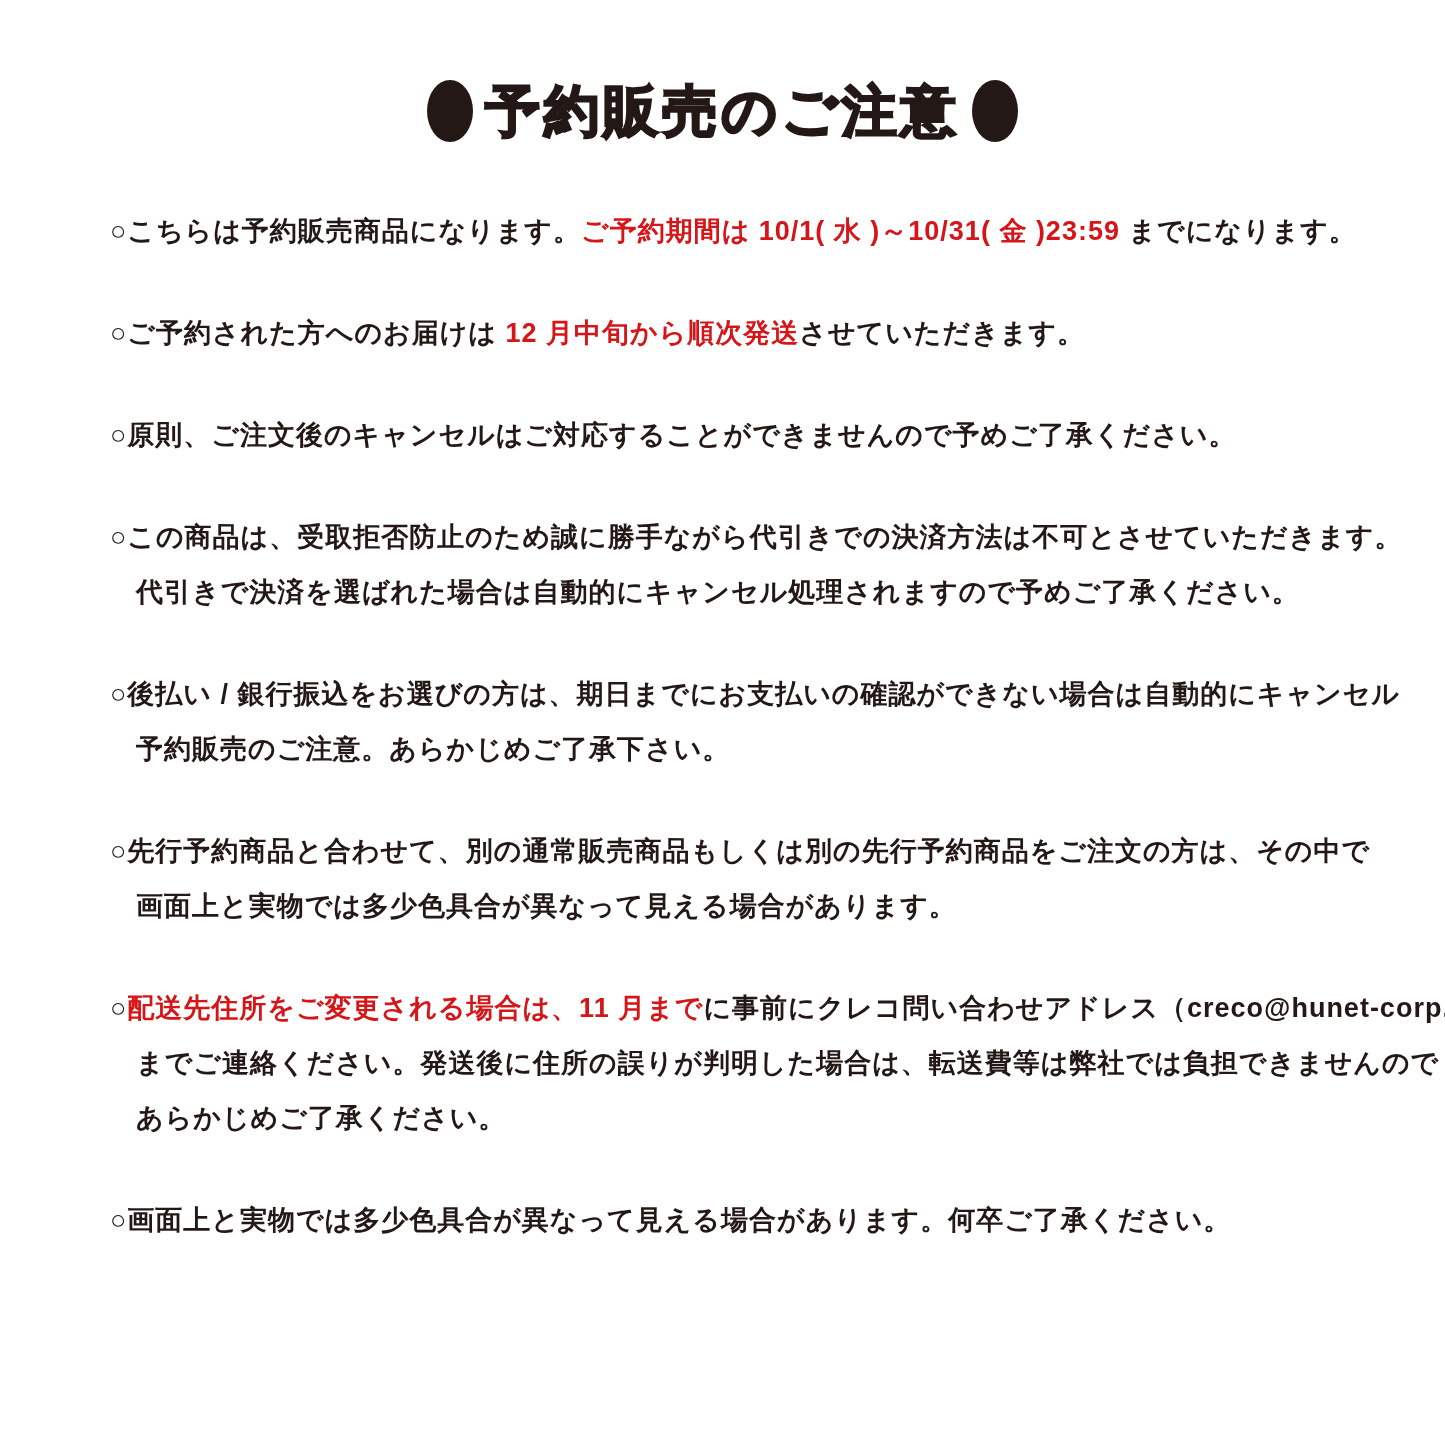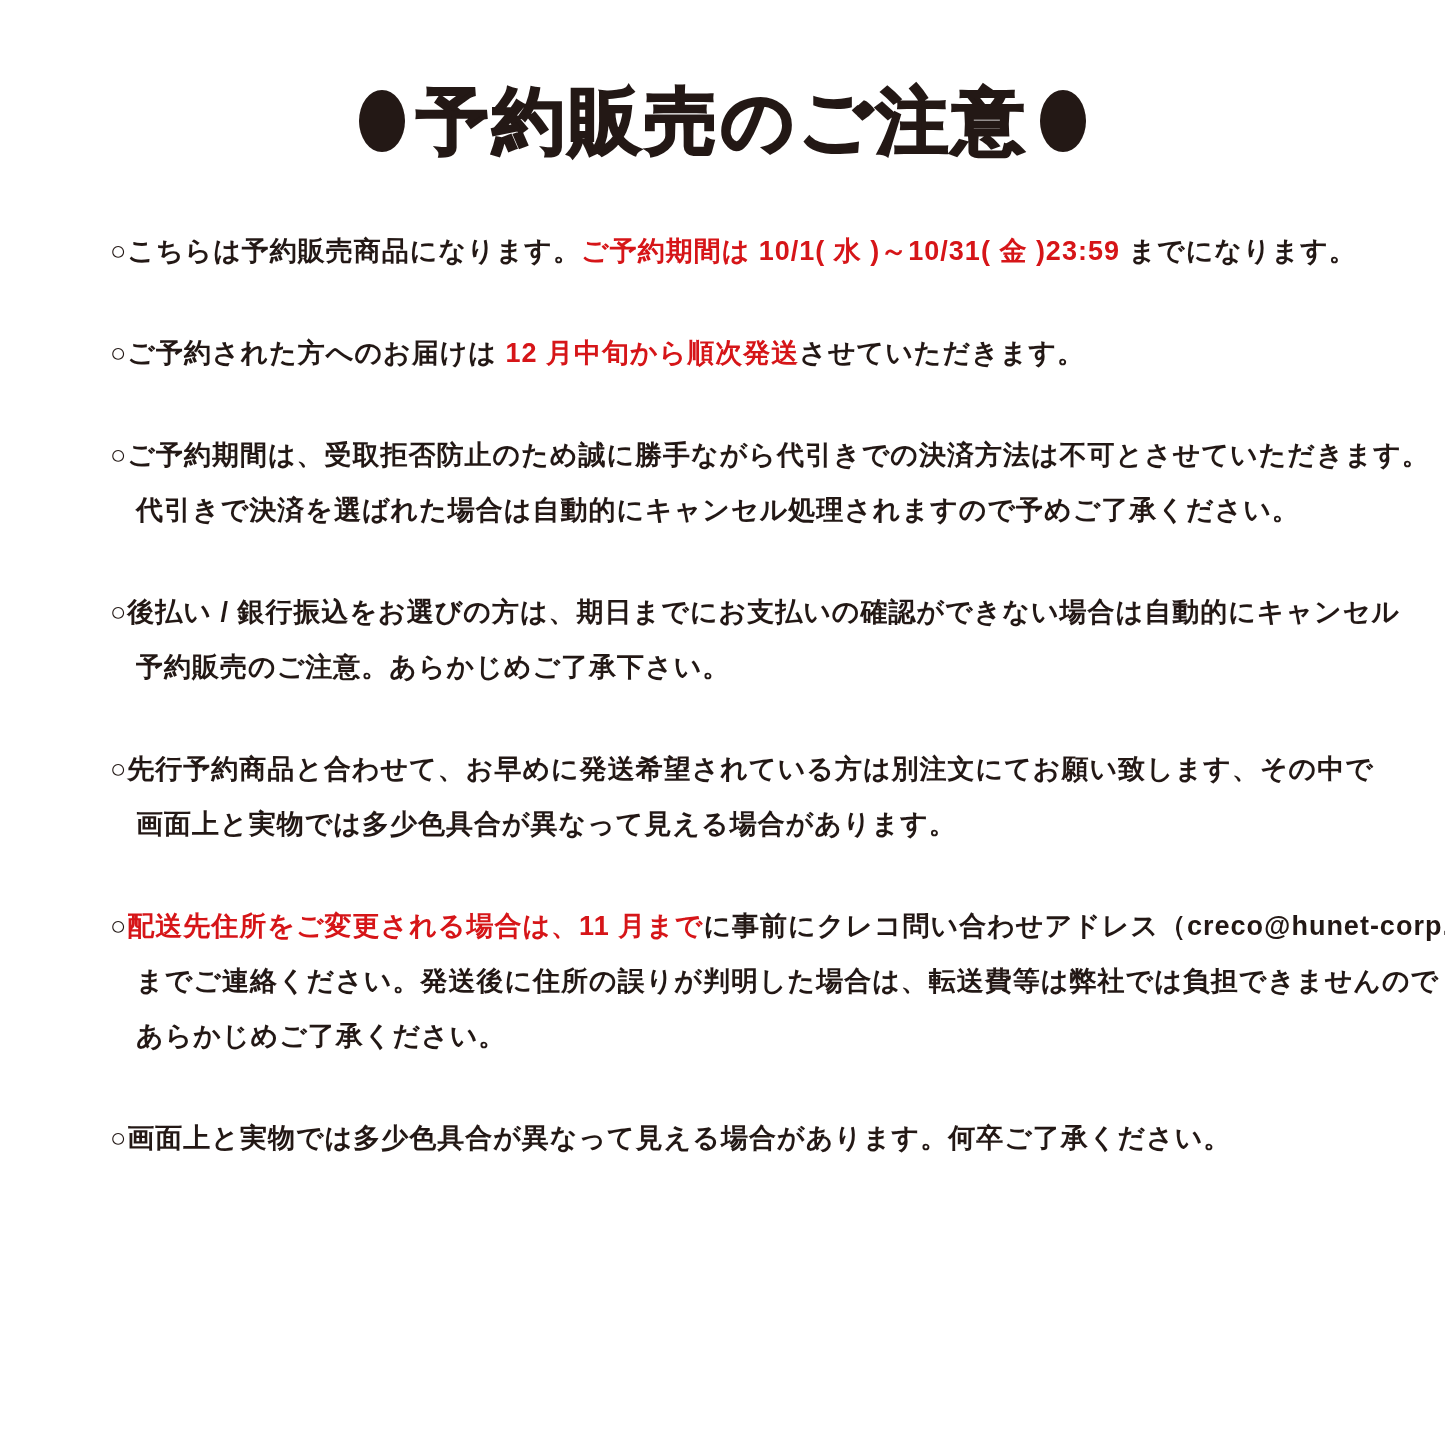--- a/index.html
+++ b/index.html
@@ -16,21 +16,21 @@
     font-family: "Liberation Sans", "DejaVu Sans", sans-serif;
     color: #231815;
   }
   .title {
     margin: 0;
     padding-top: 78px;
     display: flex;
     align-items: center;
     justify-content: center;
     gap: 12px;
-    font-size: 72px;
+    font-size: 55px;
     line-height: 1.2;
     font-weight: bold;
     letter-spacing: 4px;
     color: #231815;
     -webkit-text-stroke: 2.5px #231815;
   }
   .title-dot {
     display: inline-block;
     width: 46px;
     height: 62px;
@@ -73,29 +73,32 @@
     <span class="title-dot"></span>
   </h1>
   <div class="notices">
       <p class="notice">
         <span class="nline"><span class="seg">○こちらは予約販売商品になります。</span><span class="seg red">ご予約期間は 10/1( 水 )～10/31( 金 )23:59 </span><span class="seg">までになります。</span></span>
       </p>
       <p class="notice">
         <span class="nline"><span class="seg">○ご予約された方へのお届けは </span><span class="seg red">12 月中旬から順次発送</span><span class="seg">させていただきます。</span></span>
       </p>
       <p class="notice">
-        <span class="nline"><span class="seg">○ご予約期間は、受取拒否防止のため誠に勝手ながら代引きでの決済方法は不可とさせていただきます。</span></span>
+        <span class="nline"><span class="seg">○原則、ご注文後のキャンセルはご対応することができませんので予めご了承ください。</span></span>
+      </p>
+      <p class="notice">
+        <span class="nline"><span class="seg">○この商品は、受取拒否防止のため誠に勝手ながら代引きでの決済方法は不可とさせていただきます。</span></span>
         <span class="nline cont"><span class="seg">代引きで決済を選ばれた場合は自動的にキャンセル処理されますので予めご了承ください。</span></span>
       </p>
       <p class="notice">
         <span class="nline"><span class="seg">○後払い / 銀行振込をお選びの方は、期日までにお支払いの確認ができない場合は自動的にキャンセル</span></span>
         <span class="nline cont"><span class="seg">予約販売のご注意。あらかじめご了承下さい。</span></span>
       </p>
       <p class="notice">
-        <span class="nline"><span class="seg">○先行予約商品と合わせて、お早めに発送希望されている方は別注文にてお願い致します、その中で</span></span>
+        <span class="nline"><span class="seg">○先行予約商品と合わせて、別の通常販売商品もしくは別の先行予約商品をご注文の方は、その中で</span></span>
         <span class="nline cont"><span class="seg">画面上と実物では多少色具合が異なって見える場合があります。</span></span>
       </p>
       <p class="notice">
         <span class="nline"><span class="seg">○</span><span class="seg red">配送先住所をご変更される場合は、11 月まで</span><span class="seg">に事前にクレコ問い合わせアドレス（creco@hunet-corp.jp）</span></span>
         <span class="nline cont"><span class="seg">までご連絡ください。発送後に住所の誤りが判明した場合は、転送費等は弊社では負担できませんので</span></span>
         <span class="nline cont"><span class="seg">あらかじめご了承ください。</span></span>
       </p>
       <p class="notice">
         <span class="nline"><span class="seg">○画面上と実物では多少色具合が異なって見える場合があります。何卒ご了承ください。</span></span>
       </p>

